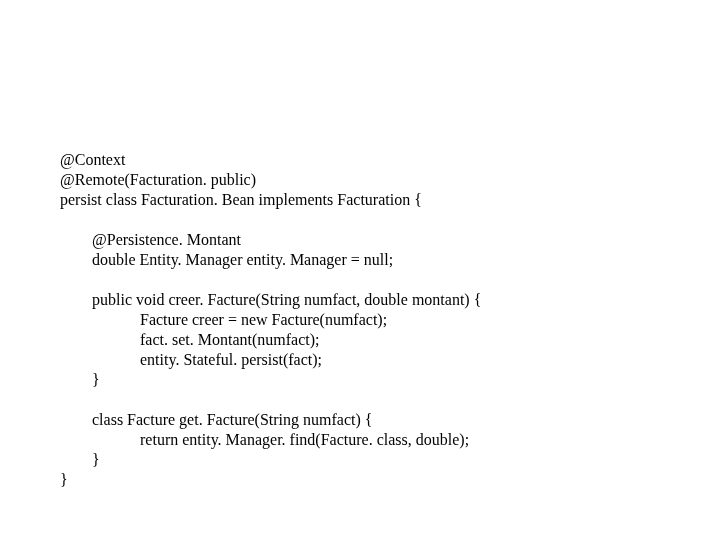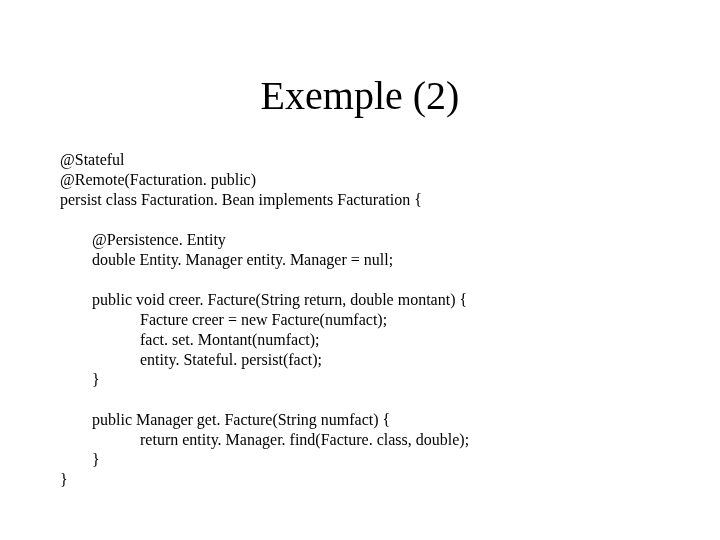--- a/index.html
+++ b/index.html
@@ -34,31 +34,30 @@
     font-size: 16px;
     line-height: 1.25;
     white-space: pre;
     font-family: "Times New Roman", Times, serif;
   }
 </style>
 </head>
 <body>
 
 <div class="slide">
-  <div class="title">Exemple (2)</div>
-  <div class="code-block"><span>@Stateful</span>
+  <div class="code-block"><span>@Context</span>
 <span>@Remote(Facturation. public)</span>
 <span>persist class Facturation. Bean implements Facturation {</span>
 <span></span>
-<span>        @Persistence. Entity</span>
+<span>        @Persistence. Montant</span>
 <span>        double Entity. Manager entity. Manager = null;</span>
 <span></span>
-<span>        public void creer. Facture(String return, double montant) {</span>
+<span>        public void creer. Facture(String numfact, double montant) {</span>
 <span>                    Facture creer = new Facture(numfact);</span>
 <span>                    fact. set. Montant(numfact);</span>
 <span>                    entity. Stateful. persist(fact);</span>
 <span>        }</span>
 <span></span>
-<span>        public Manager get. Facture(String numfact) {</span>
+<span>        class Facture get. Facture(String numfact) {</span>
 <span>                    return entity. Manager. find(Facture. class, double);</span>
 <span>        }</span>
 <span>}</span></div>
 </div>
 
 </body></html>

